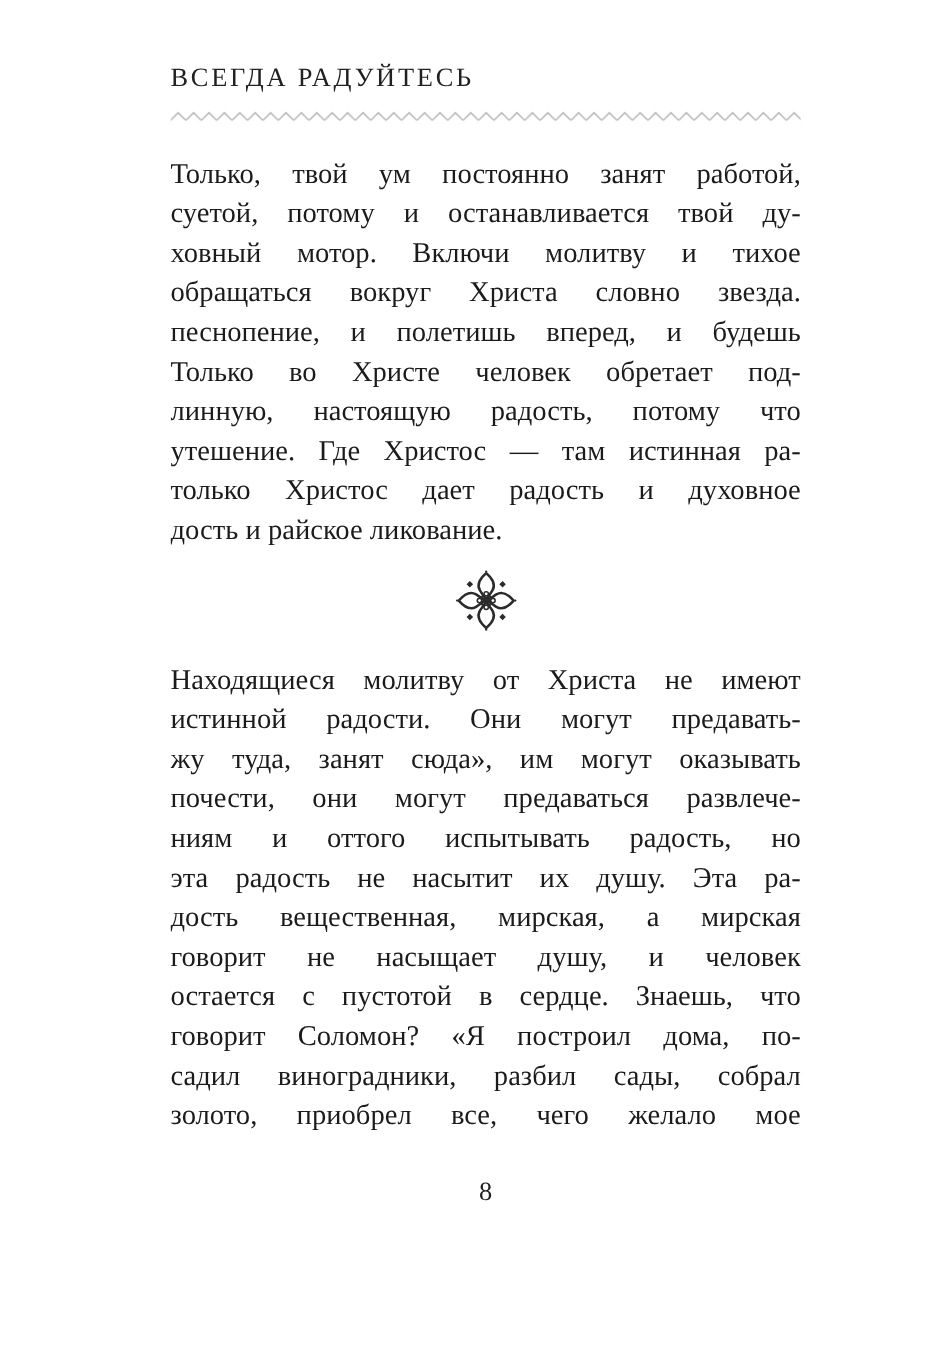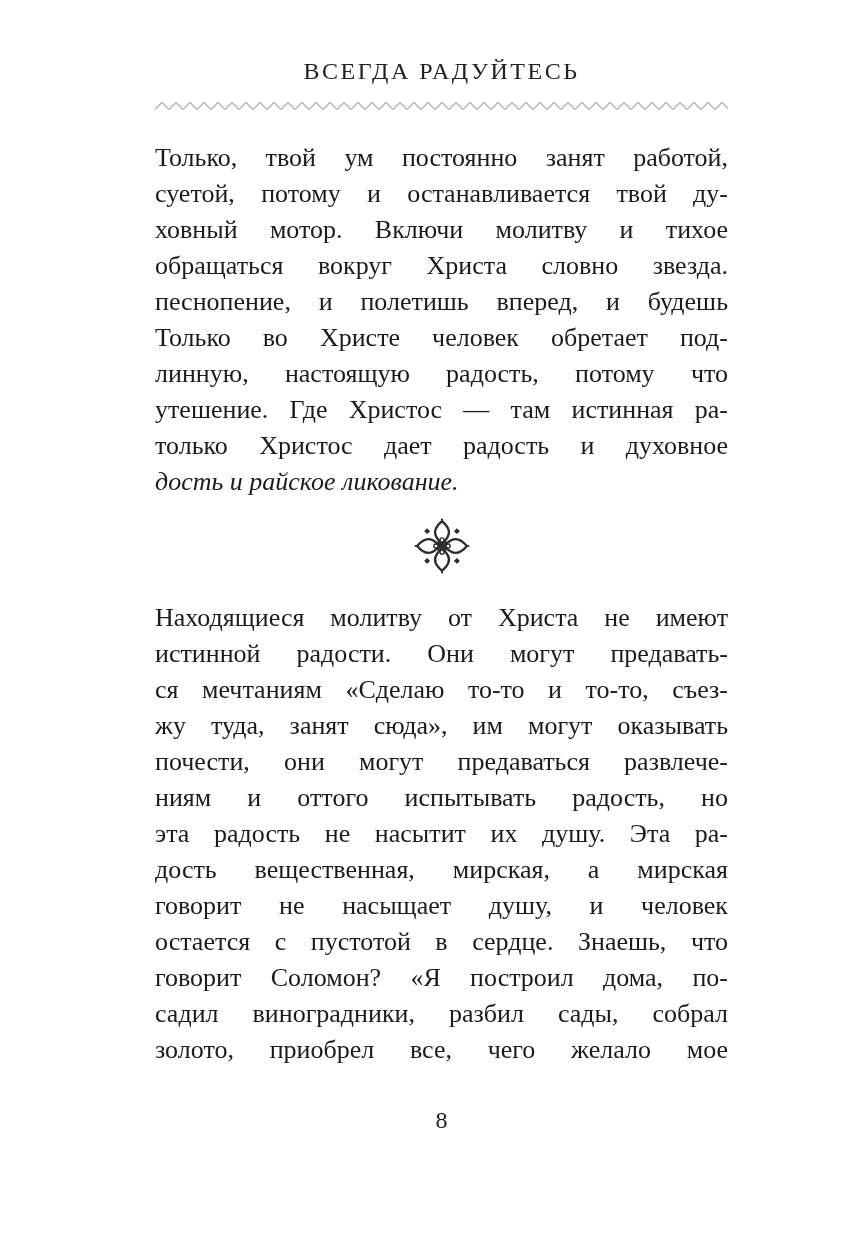--- a/index.html
+++ b/index.html
@@ -15,21 +15,20 @@
     overflow: hidden;
     font-family: "Liberation Serif", serif;
     color: #1b1b1b;
   }
   .column {
     margin-left: 155px;
     width: 573px;
   }
   .running-head {
     margin-top: 56px;
-    text-align: center;
     font-size: 24px;
     line-height: 30px;
     letter-spacing: 2.5px;
     color: #212121;
     font-weight: 400;
   }
   .zigzag {
     display: block;
     margin-top: 14px;
   }
@@ -43,21 +42,20 @@
   .tline {
     text-align: justify;
     text-align-last: justify;
     white-space: nowrap;
     height: 36px;
     overflow: hidden;
   }
   .tline-last {
     text-align: center;
     text-align-last: left;
-    font-style: italic;
   }
   .ornament-wrap {
     margin-top: 18px;
     height: 56px;
     display: flex;
     justify-content: center;
     align-items: center;
   }
   .folio {
     margin-top: 38px;
@@ -125,21 +123,20 @@
           <circle cx="62.2" cy="32" r="1.2"></circle>
           <circle cx="32" cy="62.2" r="1.2"></circle>
           <circle cx="1.8" cy="32" r="1.2"></circle>
         </g>
       </svg>
     </div>
 
     <div class="para para-2">
         <div class="tline">Находящиеся молитву от Христа не имеют</div>
         <div class="tline">истинной радости. Они могут предавать-</div>
-        <div class="tline">ся мечтаниям «Сделаю то-то и то-то, съез-</div>
         <div class="tline">жу туда, занят сюда», им могут оказывать</div>
         <div class="tline">почести, они могут предаваться развлече-</div>
         <div class="tline">ниям и оттого испытывать радость, но</div>
         <div class="tline">эта радость не насытит их душу. Эта ра-</div>
         <div class="tline">дость вещественная, мирская, а мирская</div>
         <div class="tline">говорит не насыщает душу, и человек</div>
         <div class="tline">остается с пустотой в сердце. Знаешь, что</div>
         <div class="tline">говорит Соломон? «Я построил дома, по-</div>
         <div class="tline">садил виноградники, разбил сады, собрал</div>
         <div class="tline">золото, приобрел все, чего желало мое</div>

